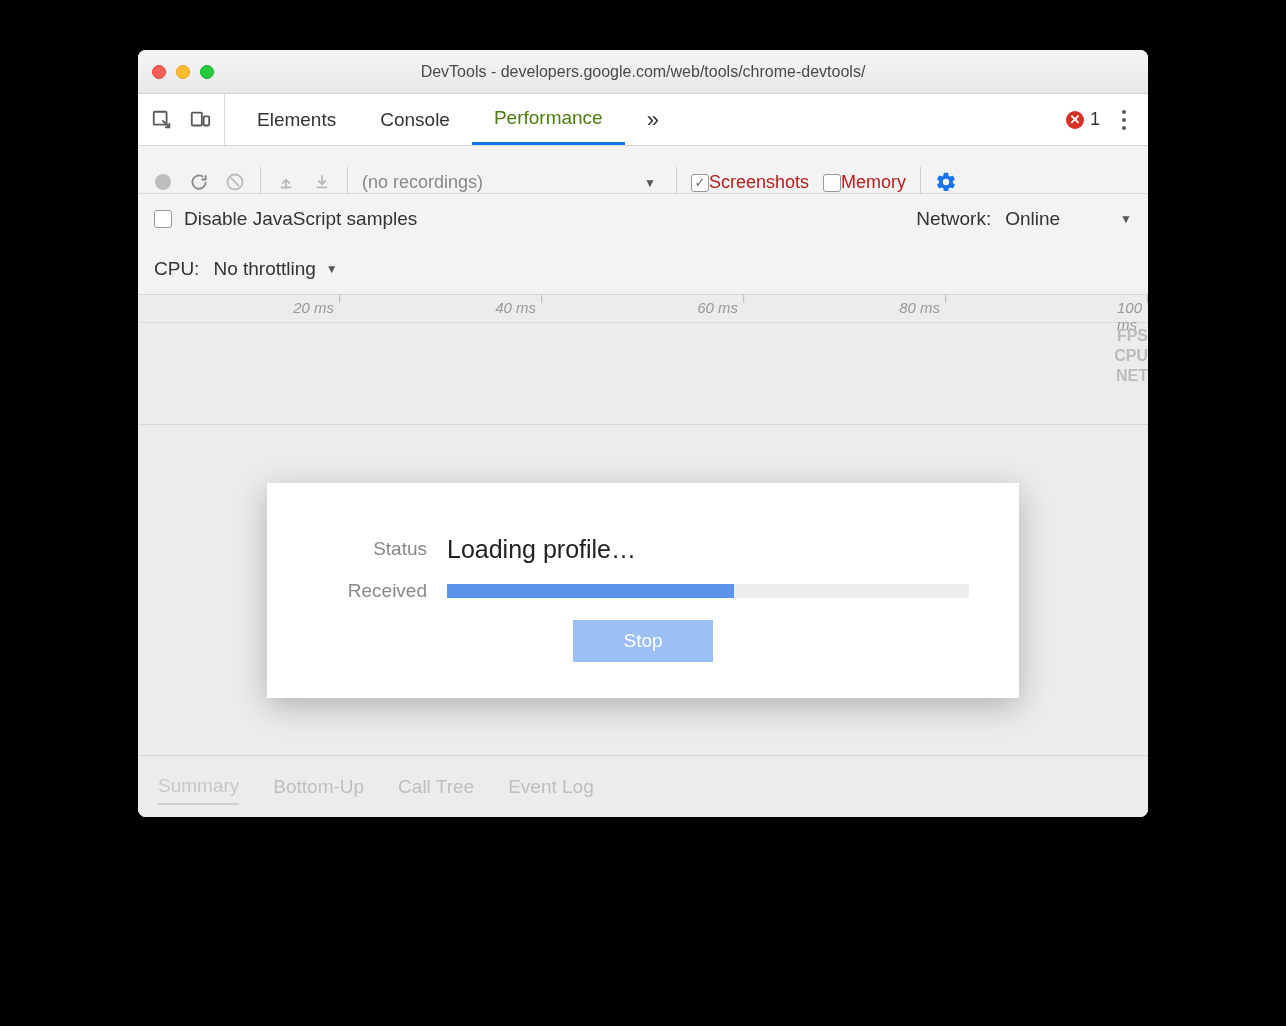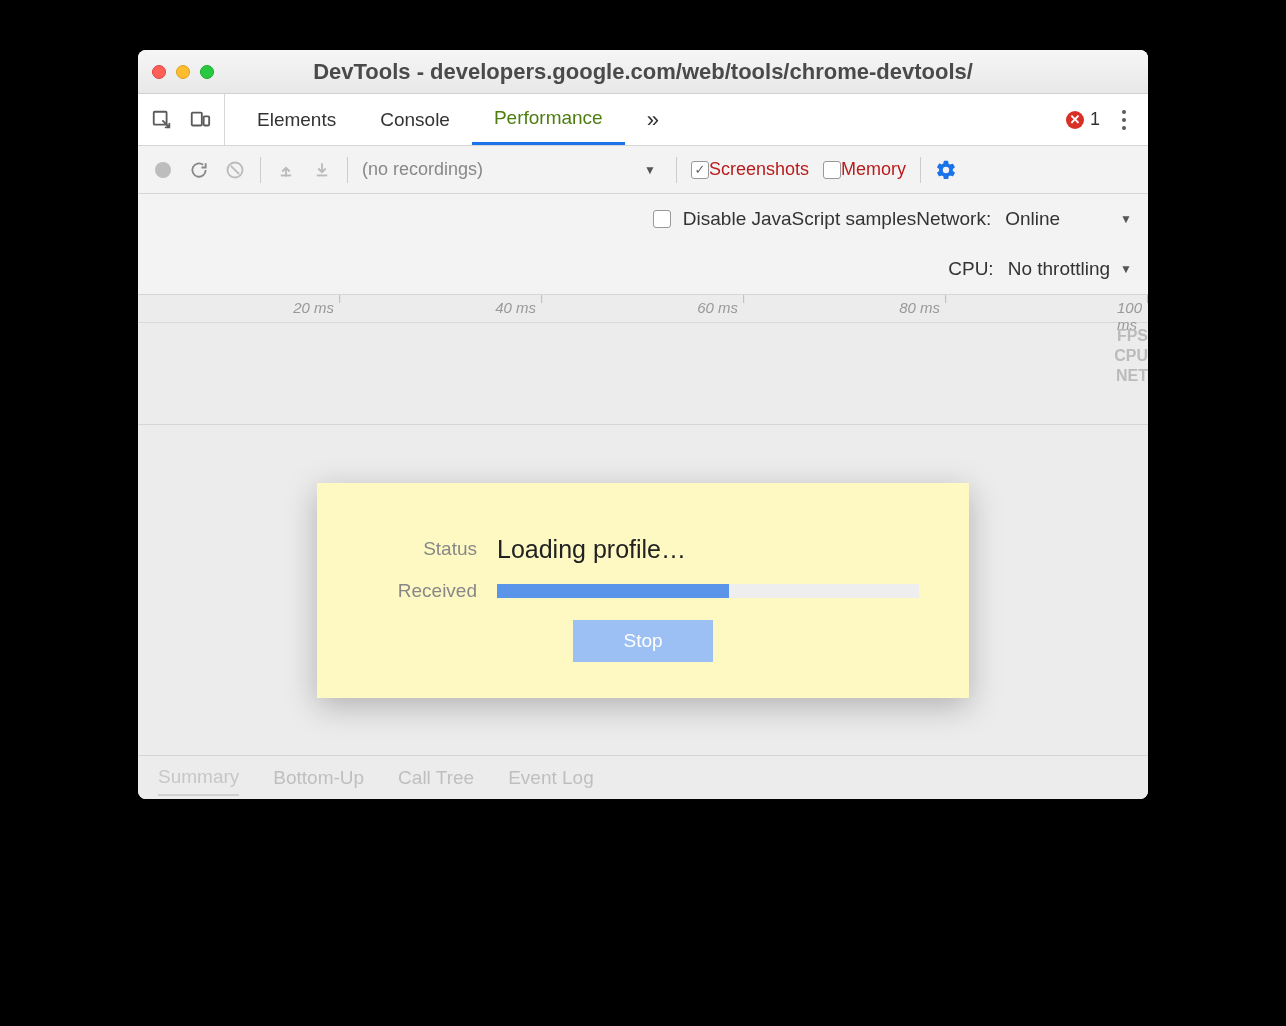--- a/index.html
+++ b/index.html
@@ -31,23 +31,22 @@
     padding: 0 14px;
     position: relative;
   }
   .traffic { display: flex; gap: 10px; }
   .dot { width: 14px; height: 14px; border-radius: 50%; }
   .dot.red { background: #ff5f57; border:1px solid #e0443e; }
   .dot.yellow { background: #ffbd2e; border:1px solid #dea123; }
   .dot.green { background: #28c940; border:1px solid #1aab29; }
   .title-text {
     position: absolute; left:0; right:0; text-align:center;
-    font-size: 22px; color:#4a4a4a;
+    font-size: 16px; color:#4a4a4a;
     pointer-events:none;
-    font-weight:bold;
   }
   
   .tabbar {
     height: 52px;
     border-bottom: 1px solid #d6d6d6;
     display: flex;
     align-items: stretch;
     background: #fff;
   }
   .tabbar-left { display:flex; align-items:center; padding:0 10px; gap:10px; border-right:1px solid #d6d6d6; }
@@ -67,21 +66,21 @@
   .error-circle { width:18px; height:18px; border-radius:50%; background:#d93025; color:#fff; display:flex; align-items:center; justify-content:center; font-size:13px; font-weight:bold; }
   .kebab { width:24px; display:flex; flex-direction:column; gap:4px; align-items:center; justify-content:center; }
   .kebab span { width:4px; height:4px; background:#5a5a5a; border-radius:50%; }
 
   
   .toolbar {
     height: 48px;
     background:#f3f3f3;
     border-bottom:1px solid #d6d6d6;
     display:flex;
-    align-items:center;
+    align-items:flex-end;
     padding:0 14px;
     gap:14px;
   }
   .tb-icon { width:22px; height:22px; display:flex; align-items:center; justify-content:center; color:#888; }
   .tb-sep { width:1px; height:26px; background:#ccc; }
   .recordings-select {
     flex:0 0 auto;
     color:#888; font-size:18px;
     display:flex; align-items:center; gap:10px;
     padding-right:6px;
@@ -96,21 +95,21 @@
   
   .settings {
     background:#f3f3f3;
     border-bottom:1px solid #d6d6d6;
   }
   .settings-row {
     height:50px;
     display:flex;
     align-items:center;
     padding:0 16px;
-    justify-content:flex-end;
+    justify-content:space-between;
   }
   .left-chk { display:flex; align-items:center; gap:12px; font-size:19px; color:#333; }
   .right-select { display:flex; align-items:center; gap:14px; font-size:19px; color:#333; }
   .select-wrap { display:flex; align-items:center; gap:10px; color:#333; }
   .tri { font-size:12px; color:#555; }
 
   
   .timeline {
     background:#ececec;
     position:relative;
@@ -125,22 +124,22 @@
   
   .main {
     background:#ececec;
     height:330px;
     position:relative;
     display:flex;
     align-items:center;
     justify-content:center;
   }
   .modal {
-    width:652px;
-    background:#fef9c3;
+    width:752px;
+    background:#ffffff;
     box-shadow:0 8px 30px rgba(0,0,0,0.25);
     padding:52px 50px 36px;
   }
   .modal-row { display:flex; align-items:center; margin-bottom:16px; }
   .modal-label { width:130px; text-align:right; color:#888; font-size:19px; padding-right:20px; }
   .modal-value { font-size:25px; color:#222; flex:1; }
   .progress-track {
     flex:1; height:14px; background:#eee;
   }
   .progress-fill { height:100%; background:#5b95ea; width:55%; }
@@ -149,21 +148,21 @@
     background:#9cc0f3; color:#fff;
     border:none; font-size:19px;
     padding:10px 50px;
     font-weight:500;
   }
 
   
   .bottom-tabs {
     background:#ececec;
     border-top:1px solid #d6d6d6;
-    height:44px;
+    height:62px;
     display:flex;
     align-items:center;
     gap:34px;
     padding:0 20px;
     font-size:19px;
     color:#bfbfbf;
   }
   .btab { cursor:pointer; padding:6px 0; }
   .btab.active { color:#c7c7c7; border-bottom:2px solid #d0d0d0; }
 

